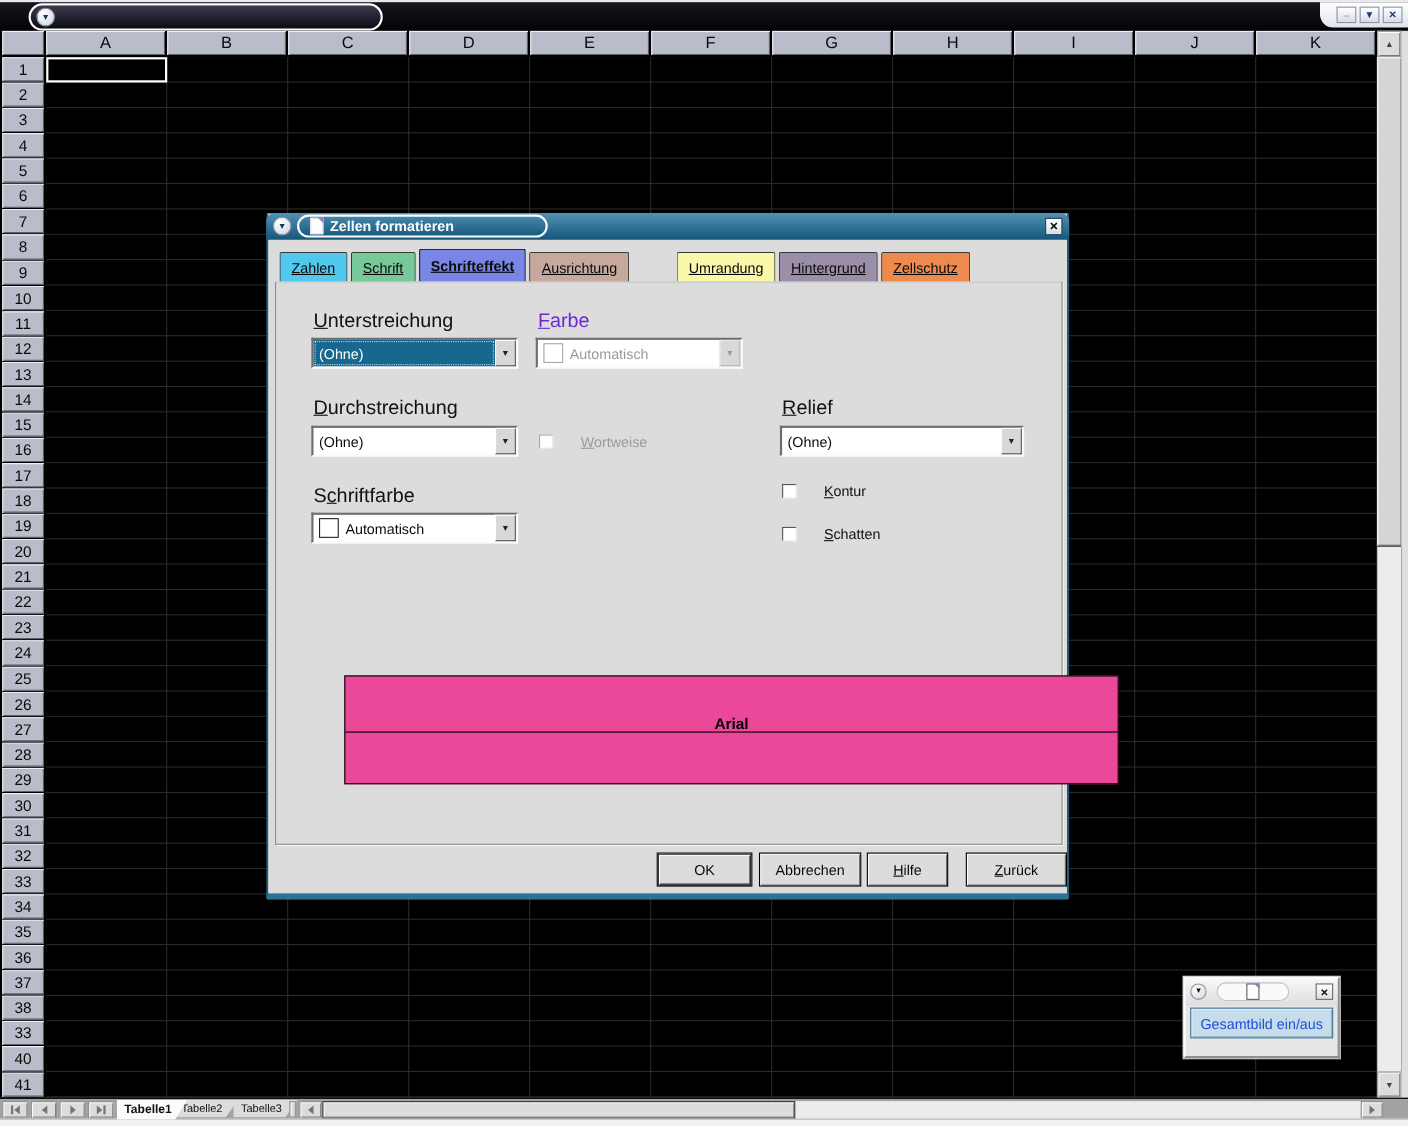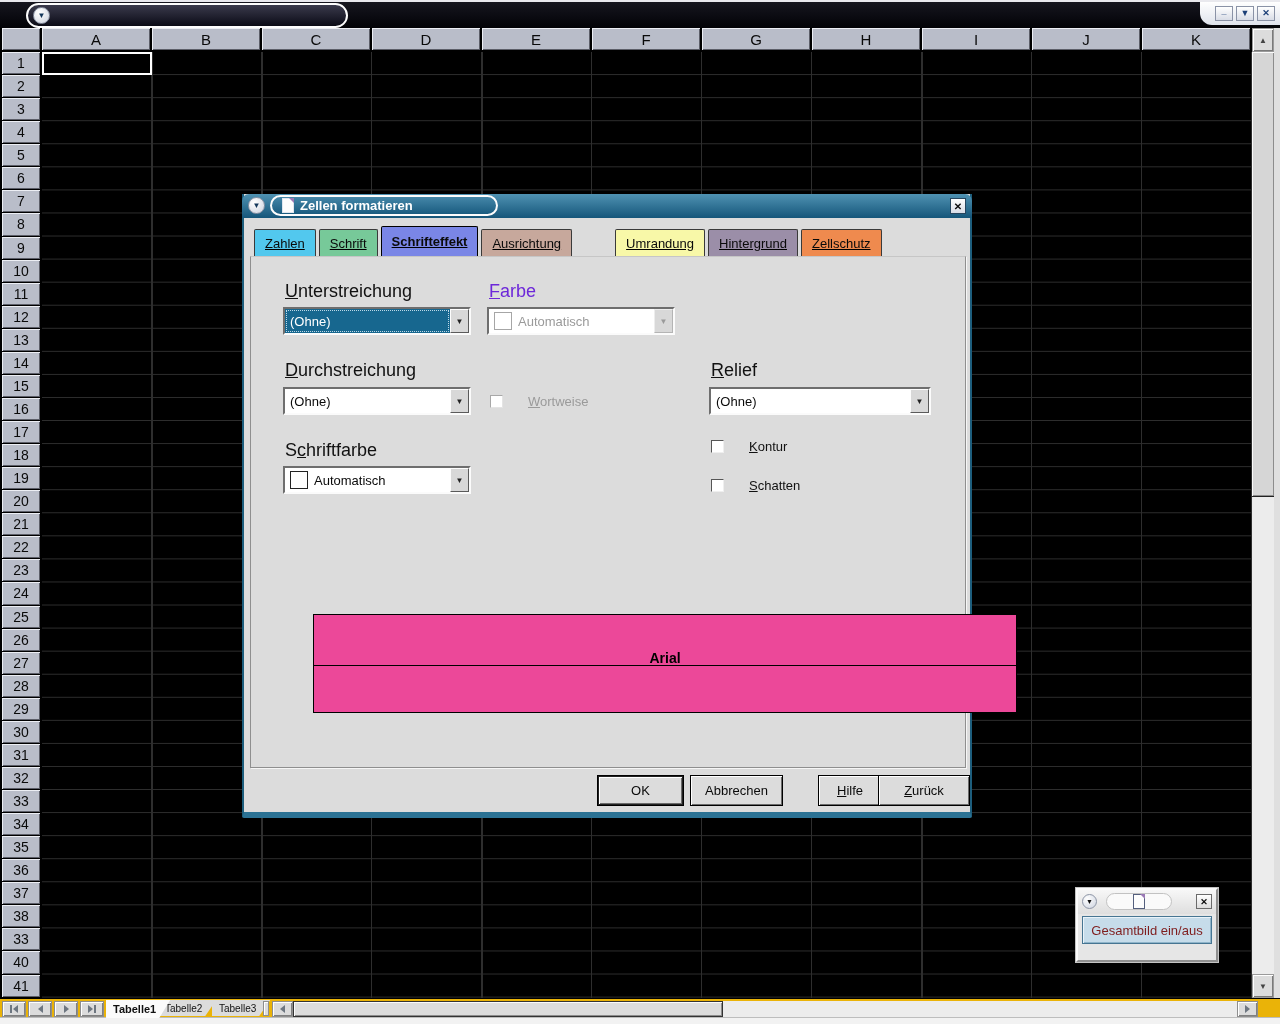--- a/index.html
+++ b/index.html
@@ -59,21 +59,21 @@
     display:flex; align-items:center; justify-content:center; font-size:8px; color:#444; }
   .vs-up { top:0; }
   .vs-down { bottom:0; }
   .vs-thumb { position:absolute; left:0; top:24px; width:22px; height:445px; background:#d6d6d6;
     border-bottom:1px solid #222;
     box-shadow:inset 1px 1px 0 #fbfbfb, inset -1px -1px 0 #8c8c8c; }
   .right-edge { position:absolute; left:1274px; top:0; width:6px; height:970px; background:#dfdfdf; }
 
   
   .bottom-bar { position:absolute; left:0; top:998px; width:1280px; height:26px;
-    background:#eab308; border-top:1px solid #000; }
+    background:#a3a3a3; border-top:1px solid #000; }
   .bottom-bar::after { content:""; position:absolute; left:0; right:0; bottom:0; height:6px;
     background:#f2f2f2; border-top:1px solid #bdbdbd; }
   .navbtn { position:absolute; top:2px; width:24px; height:16px; background:#dcdcdc;
     border:1px solid #8e8e8e; box-shadow:inset 1px 1px 0 #fff, inset -1px -1px 0 #808080;
     display:flex; align-items:center; justify-content:center; gap:1px; }
   .tri-l { width:0; height:0; border-right:5px solid #6d7680; border-top:4px solid transparent; border-bottom:4px solid transparent; }
   .tri-r { width:0; height:0; border-left:5px solid #6d7680; border-top:4px solid transparent; border-bottom:4px solid transparent; }
   .nbar { width:2px; height:8px; background:#6d7680; }
   .stab { position:absolute; top:1px; display:flex; align-items:center; justify-content:center;
     clip-path:polygon(0 0, 100% 0, calc(100% - 11px) 100%, 0 100%);
@@ -162,21 +162,21 @@
   .fw-pill { position:absolute; left:28px; top:3px; width:66px; height:17px;
     border:1px solid #c2c2c2; border-radius:9px; background:#fafafa;
     display:flex; align-items:center; justify-content:center; }
   .fw-close { position:absolute; right:4px; top:4px; width:16px; height:15px;
     background:linear-gradient(#ffffff,#dcdcdc); border:1px solid #6a6a6a;
     display:flex; align-items:center; justify-content:center;
     font-size:9px; font-weight:bold; color:#0a0a0a; }
   .fw-button { position:absolute; left:4px; top:26px; width:130px; height:28px;
     background:#c6dcea; border:1px solid #467592;
     box-shadow:inset 1px 1px 0 #e9f3f9, inset -1px -1px 0 #8fb4c9;
-    display:flex; align-items:center; justify-content:center; font-size:13px; color:#7f1d1d;
+    display:flex; align-items:center; justify-content:center; font-size:13px; color:#1d4ed8;
     white-space:nowrap; }
 </style>
 </head>
 <body>
 
 <div class="titlebar">
   <div class="tb-capsule">
     <div class="round-btn tb-menu">
       <span>▼</span>
     </div>
@@ -414,21 +414,21 @@
       <div class="sample">Arial</div>
     </div>
   </div>
 
   <div class="dlg-btn default" style="left:353px; width:87px">
       <span>OK</span>
     </div>
   <div class="dlg-btn" style="left:446px; width:93px">
       <span>Abbrechen</span>
     </div>
-  <div class="dlg-btn" style="left:574px; width:64px">
+  <div class="dlg-btn" style="left:544px; width:74px">
       <span><u>H</u>ilfe</span>
     </div>
   <div class="dlg-btn" style="left:634px; width:92px">
       <span><u>Z</u>urück</span>
     </div>
 </div>
 
 <div class="float-win">
   <div class="fw-title">
     <div class="round-btn fw-menu">

